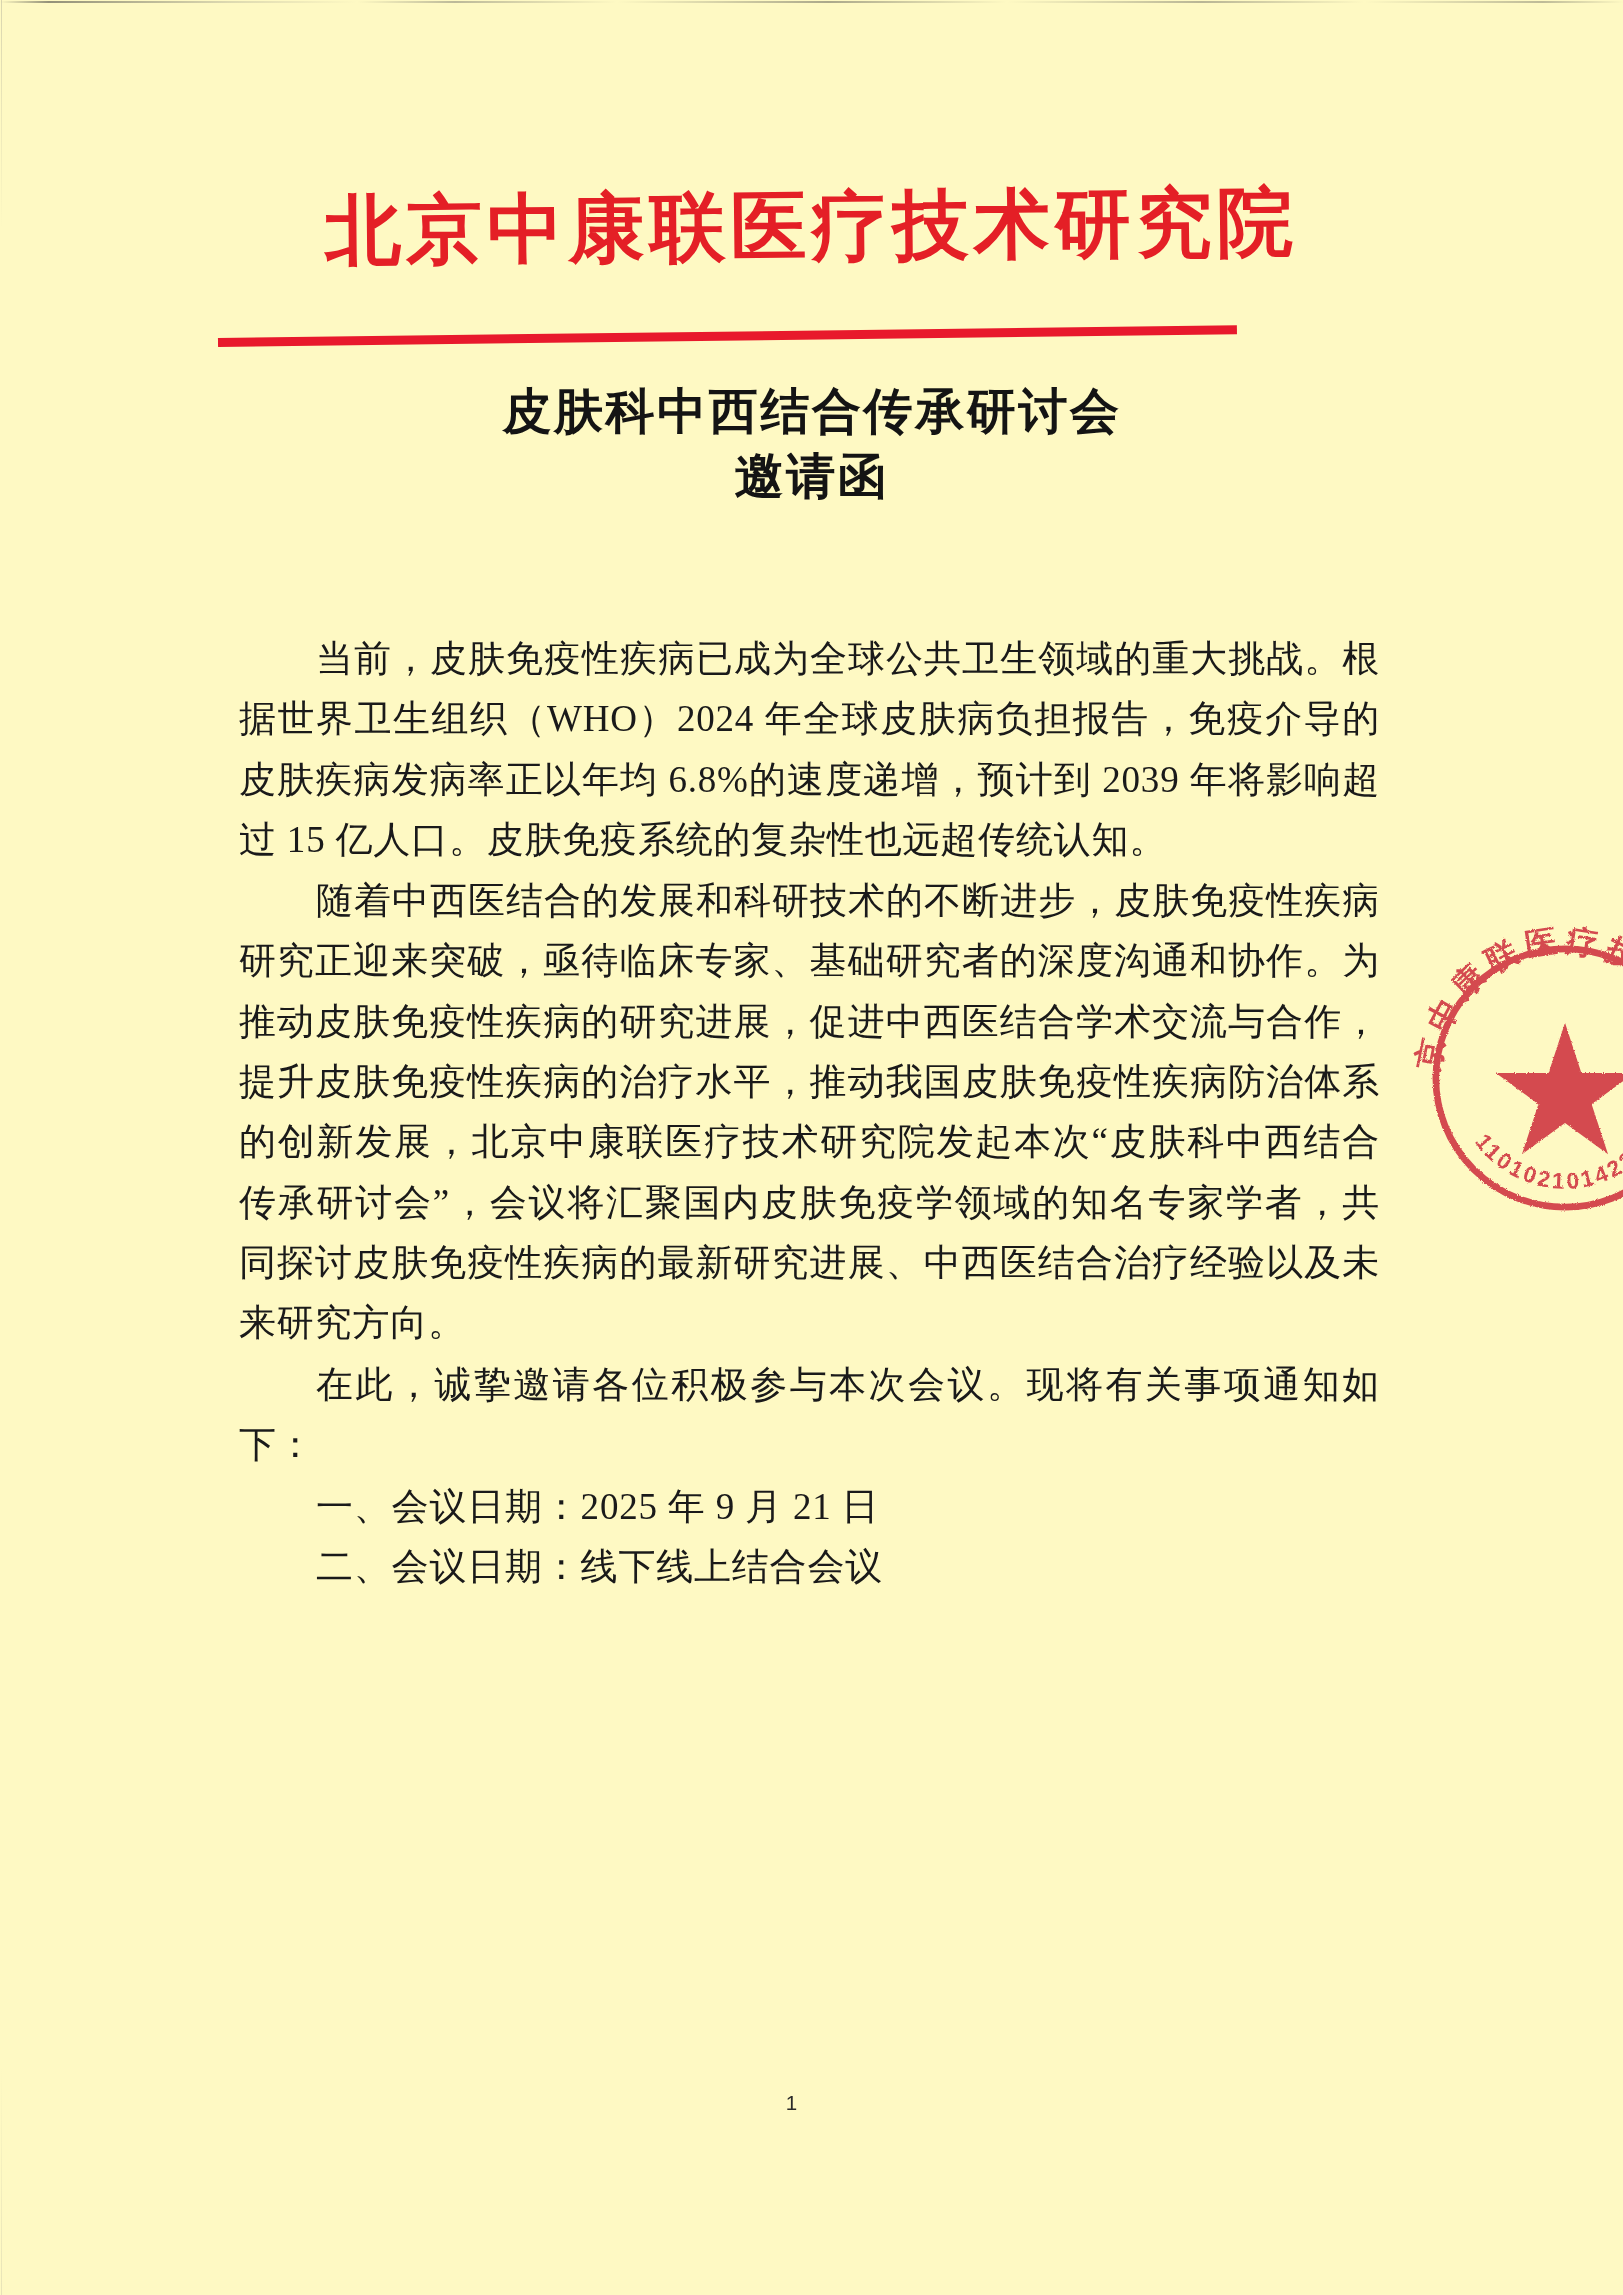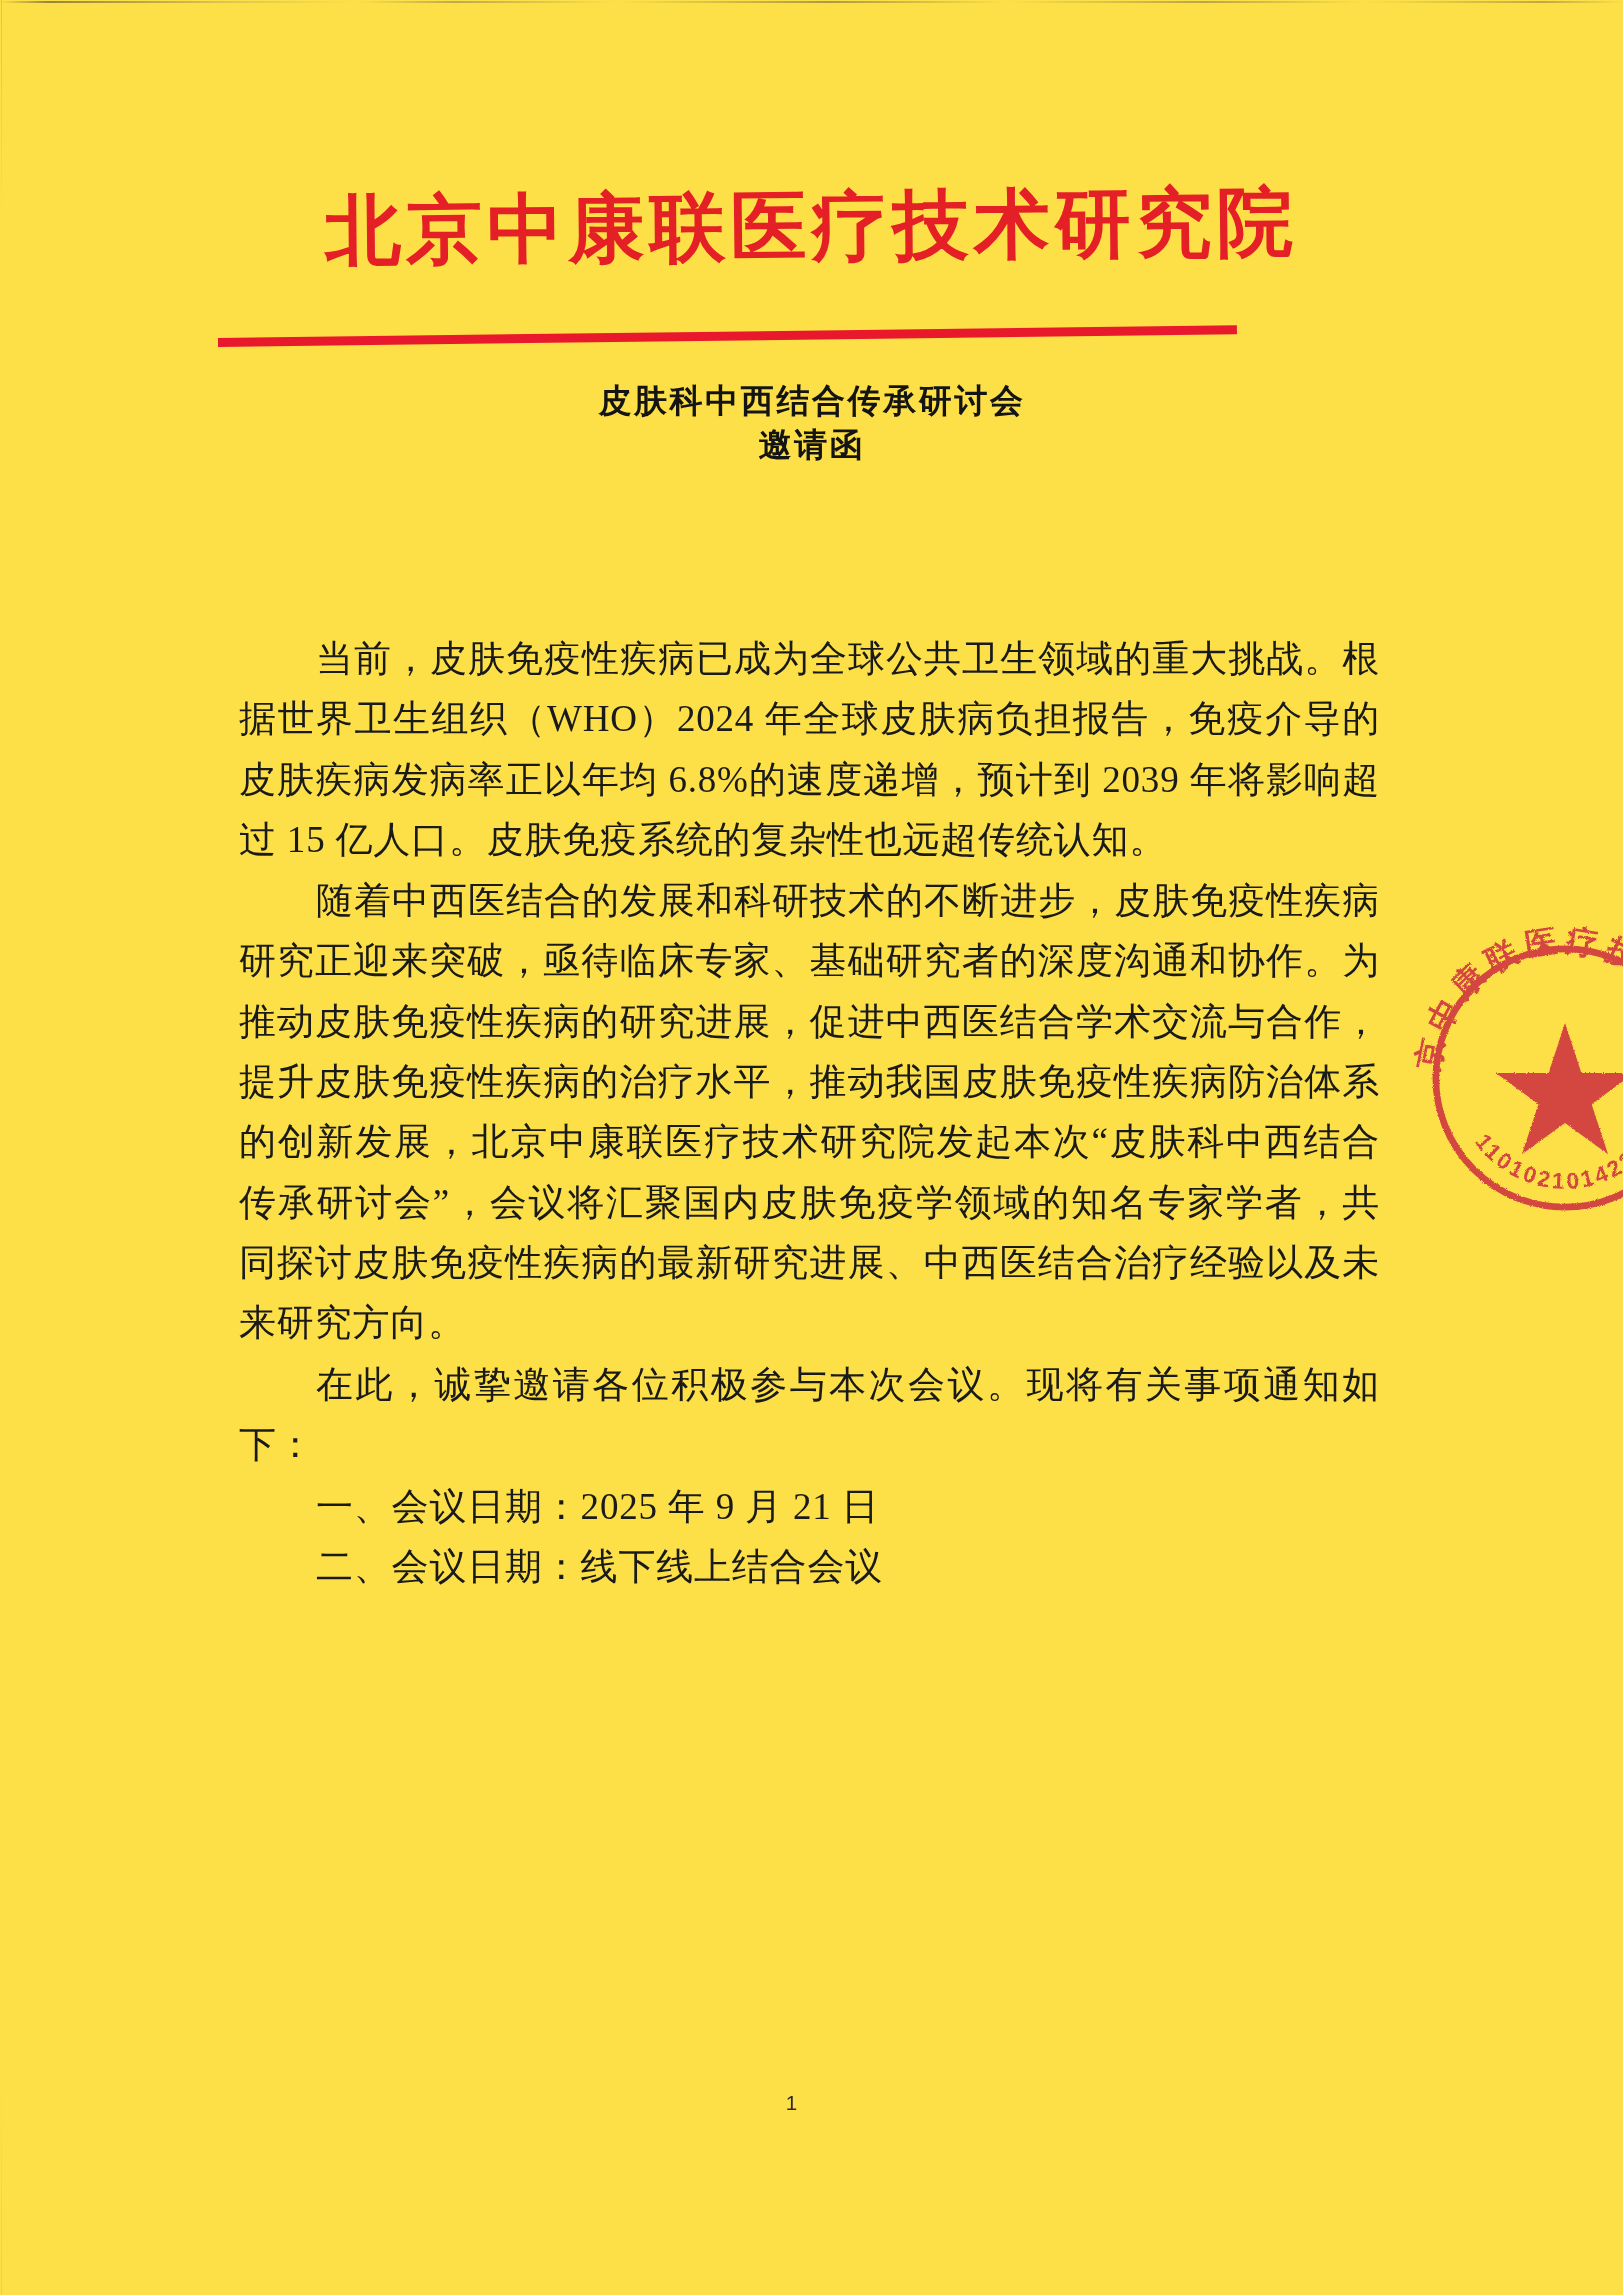--- a/index.html
+++ b/index.html
@@ -7,21 +7,21 @@
     padding: 0;
     background: #ffffff;
   }
   body {
     font-family: "Liberation Serif", "DejaVu Serif", serif;
   }
   #page {
     position: relative;
     width: 1624px;
     height: 2295px;
-    background: #fde047;
+    background: #fef9c3;
     overflow: hidden;
   }
   
   .scan-edge-top {
     position: absolute;
     left: 0; top: 1px;
     width: 1624px; height: 1.5px;
     background: linear-gradient(90deg,
         rgba(255,255,255,0) 0%,
         rgba(60,60,60,.55) 3%,
@@ -79,21 +79,21 @@
 
   
   #doc-title-block {
     position: absolute;
     left: 0; top: 379px;
     width: 1624px;
     text-align: center;
   }
   .doc-title-line {
     font-family: "Liberation Sans", "DejaVu Sans", sans-serif;
-    font-size: 33px;
+    font-size: 49px;
     font-weight: 700;
     letter-spacing: 2.6px;
     color: #141414;
     line-height: 1.32;
     white-space: nowrap;
   }
 
   
   #body-block {
     position: absolute;

